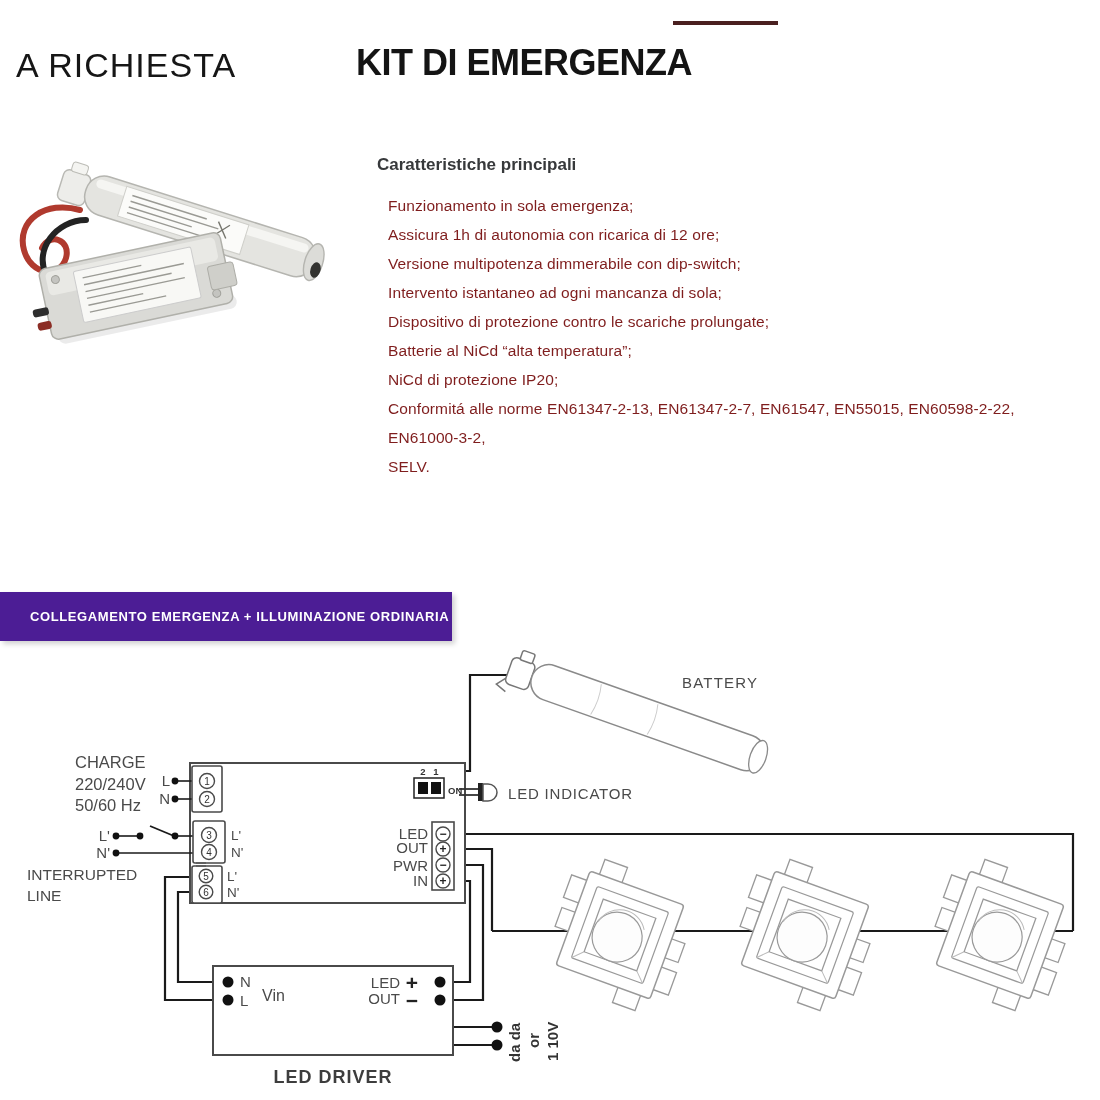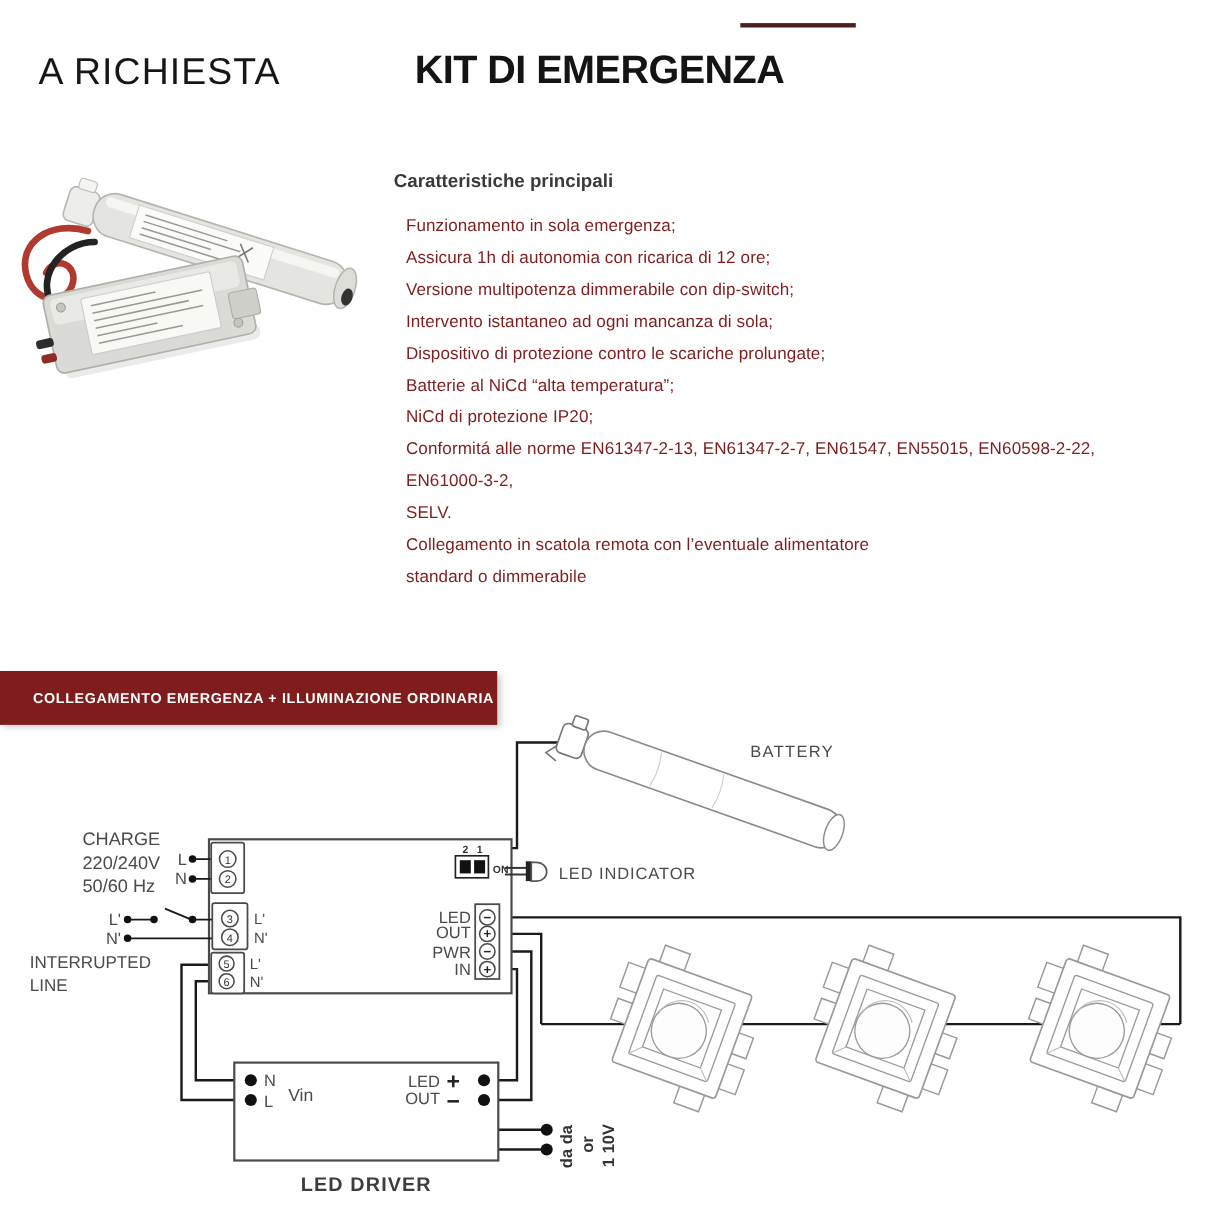--- a/index.html
+++ b/index.html
@@ -1,30 +1,30 @@
 <!DOCTYPE html>
 <html><head>
 <meta charset="utf-8">
 <style>
   html,body{margin:0;padding:0;}
   body{
     width:1100px;height:1100px;position:relative;background:#ffffff;
     font-family:"Liberation Sans", sans-serif;overflow:hidden;
   }
   .title-left{
-    position:absolute;left:35px;top:46px;font-size:34px;font-weight:400;
+    position:absolute;left:16px;top:46px;font-size:34px;font-weight:400;
     color:#161616;letter-spacing:1px;white-space:nowrap;
   }
   .title-main{
-    position:absolute;left:377px;top:42px;font-size:36px;font-weight:700;
+    position:absolute;left:356px;top:42px;font-size:36px;font-weight:700;
     color:#141414;letter-spacing:-.5px;white-space:nowrap;
   }
   .accent-bar{position:absolute;left:673px;top:21px;width:105px;height:4px;}
   .photo{position:absolute;left:8px;top:158px;width:345px;height:240px;}
-  .features{position:absolute;left:358px;top:155px;width:712px;}
+  .features{position:absolute;left:377px;top:155px;width:712px;}
   .features h2{margin:0 0 16px 0;font-size:17px;font-weight:700;color:#37393b;}
   .features p{
     margin:0;padding-left:11px;font-size:15.5px;line-height:29px;color:#7f1d1d;
     white-space:pre-line;letter-spacing:.1px;
   }
   .banner{
     position:absolute;left:0;top:592px;width:452px;height:49px;line-height:49px;
     color:#ffffff;font-size:13px;font-weight:700;letter-spacing:.6px;
     padding-left:30px;box-sizing:border-box;white-space:nowrap;
     box-shadow:3px 3px 5px rgba(0,0,0,.18);
@@ -74,25 +74,23 @@
   <h2>Caratteristiche principali</h2>
   <p>Funzionamento in sola emergenza;</p>
   <p>Assicura 1h di autonomia con ricarica di 12 ore;</p>
   <p>Versione multipotenza dimmerabile con dip-switch;</p>
   <p>Intervento istantaneo ad ogni mancanza di sola;</p>
   <p>Dispositivo di protezione contro le scariche prolungate;</p>
   <p>Batterie al NiCd “alta temperatura”;</p>
   <p>NiCd di protezione IP20;</p>
   <p>Conformitá alle norme EN61347-2-13, EN61347-2-7, EN61547, EN55015, EN60598-2-22, EN61000-3-2,
 SELV.</p>
-  <p>Collegamento in scatola remota con l’eventuale alimentatore
-standard o dimmerabile</p>
 </div>
 
-<div class="banner" style="background:#7f1d1d;margin-top:18px;">COLLEGAMENTO EMERGENZA + ILLUMINAZIONE ORDINARIA</div>
+<div class="banner" style="background:#4c1d95;">COLLEGAMENTO EMERGENZA + ILLUMINAZIONE ORDINARIA</div>
 
 <svg class="diagram" viewBox="0 645 1100 455">
   <defs>
     <g id="spot">
 
       <g fill="#ffffff" stroke="#999999" stroke-width="1.3">
         <rect x="-40" y="-66" width="24" height="18"></rect>
         <rect x="-66" y="-40" width="18" height="24"></rect>
         <rect x="-64" y="-6" width="16" height="20"></rect>
         <rect x="48" y="-14" width="16" height="20"></rect>

